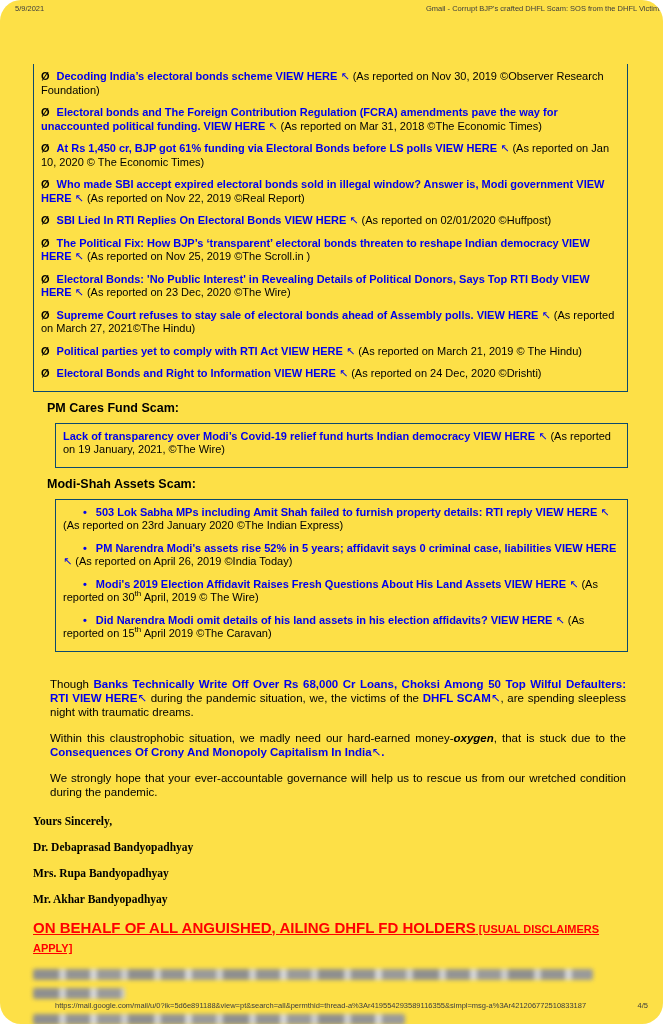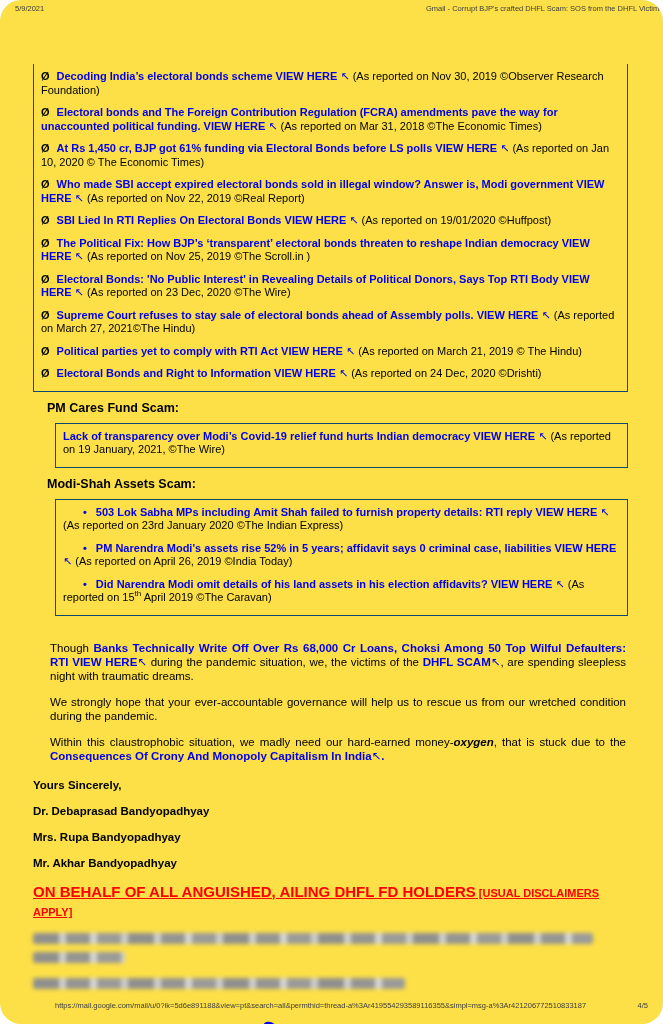--- a/index.html
+++ b/index.html
@@ -21,21 +21,21 @@
   .blt{font-weight:bold;margin-right:7px;}
   .box3 .blt{color:#0000EE;margin-left:20px;margin-right:9px;}
   .lnk{color:#0000EE;font-weight:bold;}
   .arw{color:#0000EE;font-weight:normal;}
   .pln{color:#000;font-weight:normal;}
   .bi{font-weight:bold;font-style:italic;}
   sup.sup{font-size:8px;line-height:0;}
   h3.scam-h{font-size:12.5px;font-weight:bold;margin:9px 0 8px 14px;color:#000;}
   .para{font-size:11.5px;line-height:14px;text-align:justify;margin:0 2px 12px 17px;}
   .para-first{margin-top:25px;}
-  .sig-line{font-size:11.5px;font-weight:bold;margin:0 0 14px 0;}
+  .sig-line{font-size:11.5px;font-weight:bold;margin:0 0 14px 0;font-family:Liberation Serif, serif;}
   .sig-first{margin-top:16px;}
   .behalf{color:#FF0000;font-weight:bold;text-decoration:underline;line-height:17px;margin-top:5px;}
   .behalf .behalf-main{font-size:15px;}
   .behalf .behalf-small{font-size:11px;}
   .redacted{margin-top:12px;}
   .rbar{border-radius:2px;filter:blur(2.2px);margin-bottom:8px;
     background:repeating-linear-gradient(90deg,#8f8f8f 0 26px,#cfcfcf 26px 33px,#949494 33px 57px,#d6d6d6 57px 64px,#9a9a9a 64px 88px,#cccccc 88px 95px);}
   .rbar-gap{margin-bottom:15px;}
   .motto{font-family:"DejaVu Sans","Liberation Sans",sans-serif;font-weight:bold;color:#0000EE;
     text-align:center;font-size:21px;margin-top:30px;}
@@ -50,45 +50,46 @@
     <span class="hdr-title">Gmail - Corrupt BJP's crafted DHFL Scam: SOS from the DHFL Victims</span>
   </div>
 
   <div class="content">
 
     <div class="box box1">
         <div class="item"><span class="blt">Ø</span><span class="lnk">Decoding India’s electoral bonds scheme VIEW HERE</span><span class="arw"> ↖</span><span class="pln"> (As reported on Nov 30, 2019 ©Observer Research Foundation)</span></div>
         <div class="item"><span class="blt">Ø</span><span class="lnk">Electoral bonds and The Foreign Contribution Regulation (FCRA) amendments pave the way for unaccounted political funding. VIEW HERE</span><span class="arw"> ↖</span><span class="pln"> (As reported on Mar 31, 2018 ©The Economic Times)</span></div>
         <div class="item"><span class="blt">Ø</span><span class="lnk">At Rs 1,450 cr, BJP got 61% funding via Electoral Bonds before LS polls VIEW HERE</span><span class="arw"> ↖</span><span class="pln"> (As reported on Jan 10, 2020 © The Economic Times)</span></div>
         <div class="item"><span class="blt">Ø</span><span class="lnk">Who made SBI accept expired electoral bonds sold in illegal window? Answer is, Modi government VIEW HERE</span><span class="arw"> ↖</span><span class="pln"> (As reported on Nov 22, 2019 ©Real Report)</span></div>
-        <div class="item"><span class="blt">Ø</span><span class="lnk">SBI Lied In RTI Replies On Electoral Bonds VIEW HERE</span><span class="arw"> ↖</span><span class="pln"> (As reported on 19/01/2020 ©Huffpost)</span></div>
+        <div class="item"><span class="blt">Ø</span><span class="lnk">SBI Lied In RTI Replies On Electoral Bonds VIEW HERE</span><span class="arw"> ↖</span><span class="pln"> (As reported on 02/01/2020 ©Huffpost)</span></div>
         <div class="item"><span class="blt">Ø</span><span class="lnk">The Political Fix: How BJP’s ‘transparent’ electoral bonds threaten to reshape Indian democracy VIEW HERE</span><span class="arw"> ↖</span><span class="pln"> (As reported on Nov 25, 2019 ©The Scroll.in )</span></div>
         <div class="item"><span class="blt">Ø</span><span class="lnk">Electoral Bonds: 'No Public Interest' in Revealing Details of Political Donors, Says Top RTI Body VIEW HERE</span><span class="arw"> ↖</span><span class="pln"> (As reported on 23 Dec, 2020 ©The Wire)</span></div>
         <div class="item"><span class="blt">Ø</span><span class="lnk">Supreme Court refuses to stay sale of electoral bonds ahead of Assembly polls. VIEW HERE</span><span class="arw"> ↖</span><span class="pln"> (As reported on March 27, 2021©The Hindu)</span></div>
         <div class="item"><span class="blt">Ø</span><span class="lnk">Political parties yet to comply with RTI Act VIEW HERE</span><span class="arw"> ↖</span><span class="pln"> (As reported on March 21, 2019 © The Hindu)</span></div>
         <div class="item"><span class="blt">Ø</span><span class="lnk">Electoral Bonds and Right to Information VIEW HERE</span><span class="arw"> ↖</span><span class="pln"> (As reported on 24 Dec, 2020 ©Drishti)</span></div>
       </div>
 
     <h3 class="scam-h">PM Cares Fund Scam:</h3>
 
     <div class="box box2">
         <div class="item"><span class="lnk">Lack of transparency over Modi’s Covid-19 relief fund hurts Indian democracy VIEW HERE</span><span class="arw"> ↖</span><span class="pln"> (As reported on 19 January, 2021, ©The Wire)</span></div>
       </div>
 
     <h3 class="scam-h">Modi-Shah Assets Scam:</h3>
 
     <div class="box box3">
         <div class="item"><span class="blt">•</span><span class="lnk">503 Lok Sabha MPs including Amit Shah failed to furnish property details: RTI reply  VIEW HERE</span><span class="arw"> ↖</span><span class="pln"> (As reported on 23rd January 2020 ©The Indian Express)</span></div>
         <div class="item"><span class="blt">•</span><span class="lnk">PM Narendra Modi's assets rise 52% in 5 years; affidavit says 0 criminal case, liabilities VIEW HERE</span><span class="arw"> ↖</span><span class="pln"> (As reported on April 26, 2019 ©India Today)</span></div>
+        <div class="item"><span class="blt">•</span><span class="lnk">Modi's 2019 Election Affidavit Raises Fresh Questions About His Land Assets VIEW HERE</span><span class="arw"> ↖</span><span class="pln"> (As reported on 30</span><sup class="sup">th</sup><span class="pln"> April, 2019 © The Wire)</span></div>
         <div class="item"><span class="blt">•</span><span class="lnk">Did Narendra Modi omit details of his land assets in his election affidavits? VIEW HERE</span><span class="arw"> ↖</span><span class="pln"> (As reported on 15</span><sup class="sup">th</sup><span class="pln"> April 2019 ©The Caravan)</span></div>
       </div>
 
     <p class="para para-first"><span class="pln">Though </span><span class="lnk">Banks Technically Write Off Over Rs 68,000 Cr Loans, Choksi Among 50 Top Wilful Defaulters: RTI  VIEW HERE</span><span class="arw">↖</span><span class="pln">  during the pandemic situation, we, the victims of the </span><span class="lnk">DHFL SCAM</span><span class="arw">↖</span><span class="pln">, are spending sleepless night with traumatic dreams.</span></p>
+    <p class="para"><span class="pln">Within this claustrophobic situation, we madly need our hard-earned money-</span><span class="bi">oxygen</span><span class="pln">, that is stuck due to the </span><span class="lnk">Consequences Of Crony And Monopoly Capitalism In India</span><span class="arw">↖</span><span class="lnk">.</span></p>
     <p class="para"><span class="pln">We strongly hope that your ever-accountable governance will help us to rescue us from our wretched condition during the pandemic.</span></p>
-    <p class="para"><span class="pln">Within this claustrophobic situation, we madly need our hard-earned money-</span><span class="bi">oxygen</span><span class="pln">, that is stuck due to the </span><span class="lnk">Consequences Of Crony And Monopoly Capitalism In India</span><span class="arw">↖</span><span class="lnk">.</span></p>
 
     <div class="sig-line sig-first">Yours Sincerely,</div>
     <div class="sig-line">Dr. Debaprasad Bandyopadhyay</div>
     <div class="sig-line">Mrs. Rupa Bandyopadhyay</div>
     <div class="sig-line">Mr. Akhar Bandyopadhyay</div>
 
     <div class="behalf">
       <span class="behalf-main">ON BEHALF OF ALL ANGUISHED, AILING DHFL FD HOLDERS</span><span class="behalf-small">  [USUAL DISCLAIMERS APPLY]</span>
     </div>
 

